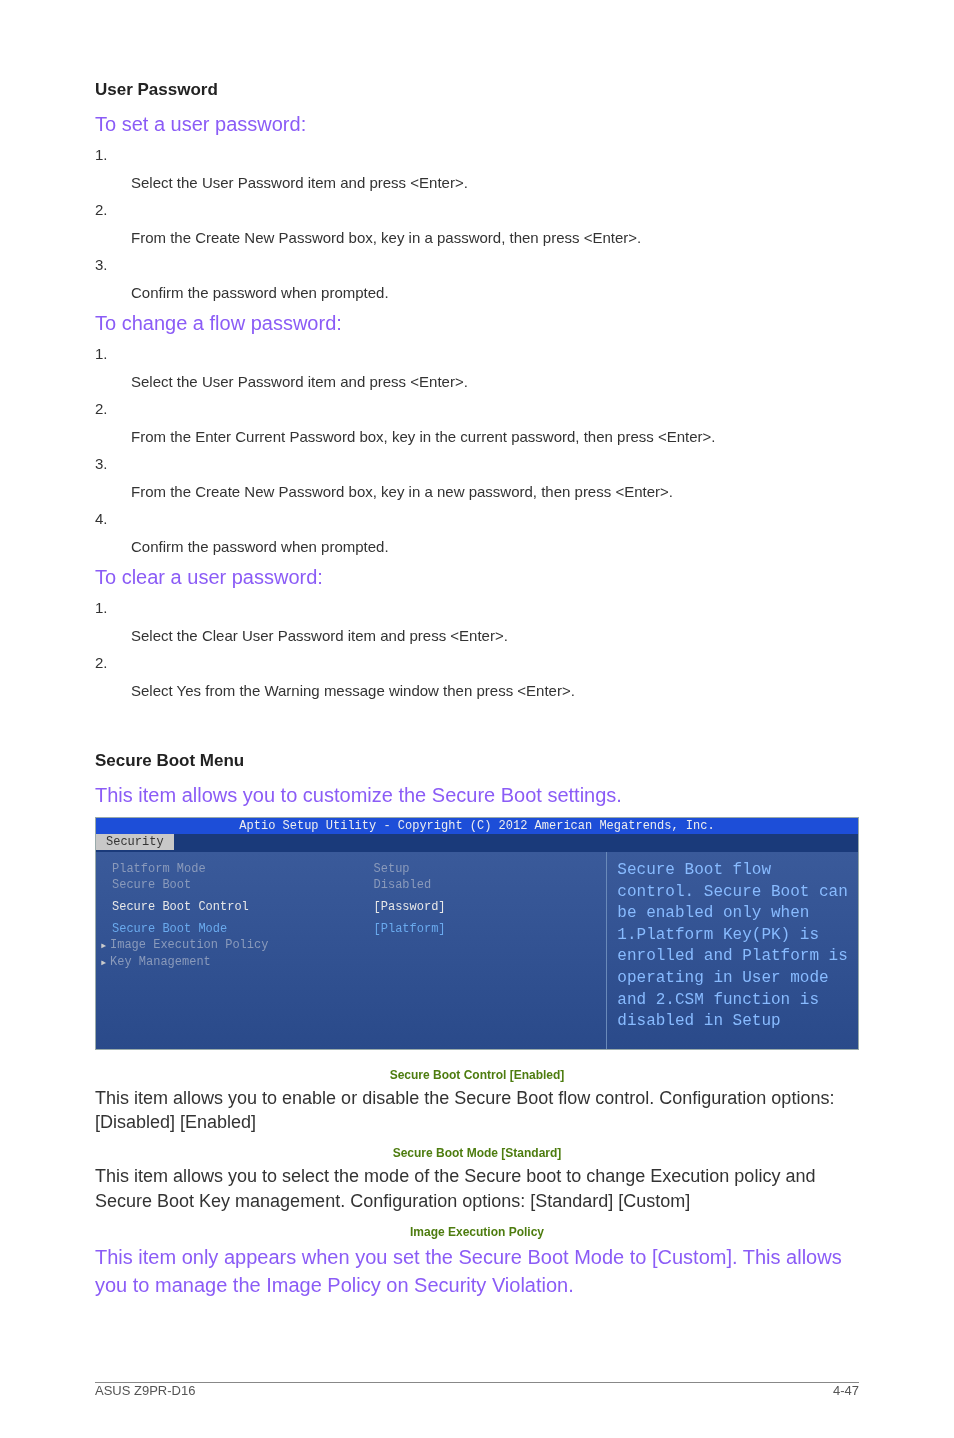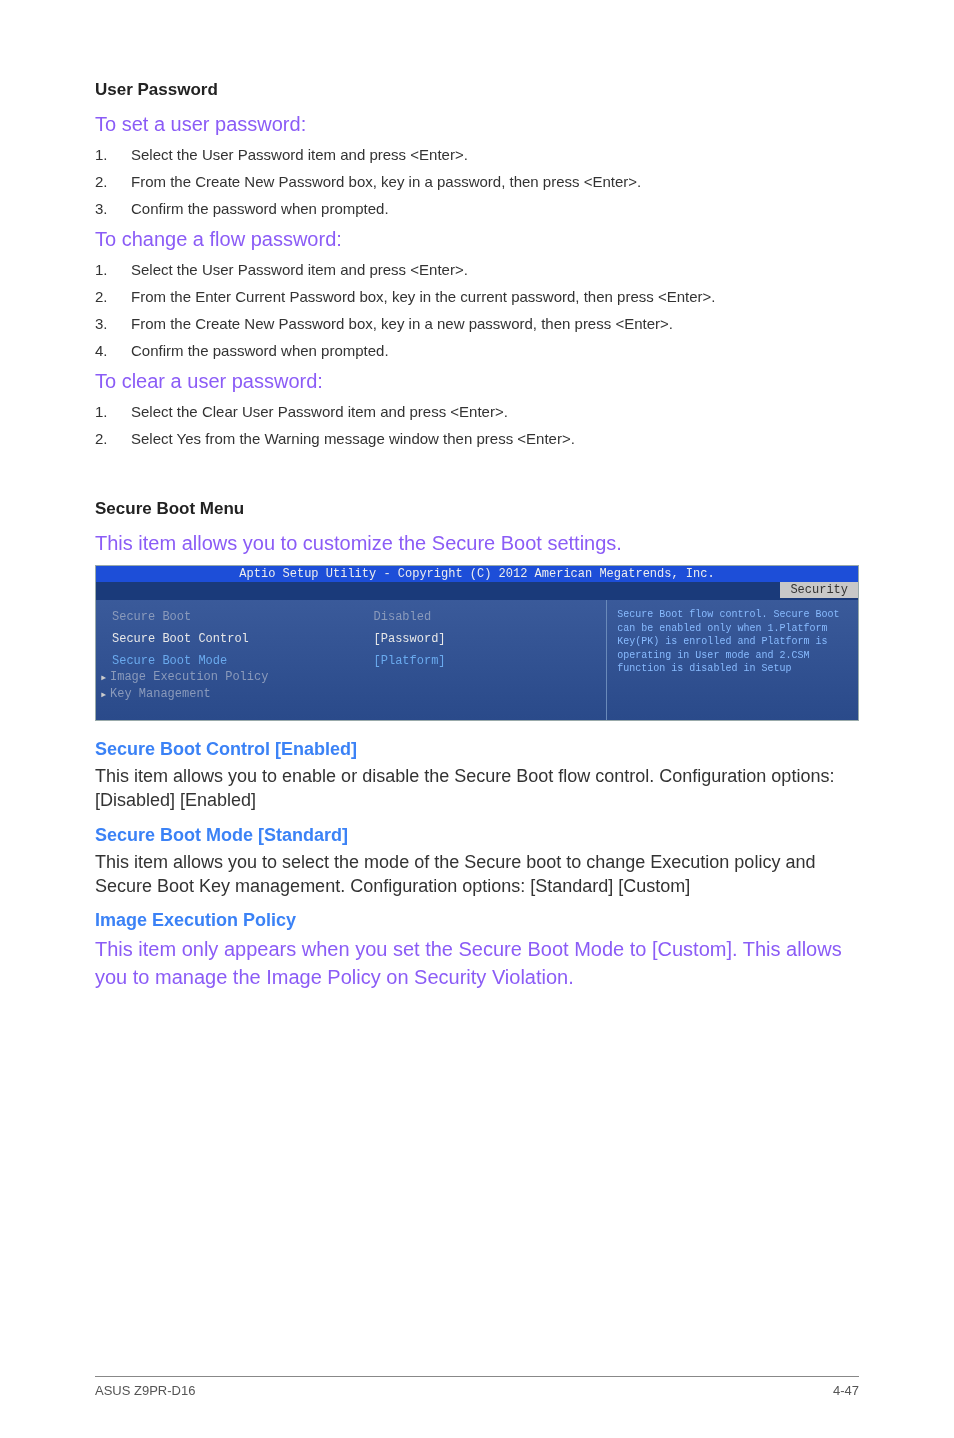--- a/index.html
+++ b/index.html
@@ -33,38 +33,38 @@
       font-size: 15px;
       line-height: 1.4;
       margin-bottom: 6px;
       display: flex;
       color: #333;
     }
     ol li .num {
       width: 36px;
       flex-shrink: 0;
     }
-    ol li .txt { flex: 1; }
+    ol li .txt { flex: 1; margin-top: 28px; }
 
     .bios-box {
       border: 1px solid #9aa;
       margin: 8px 0 18px 0;
       font-family: "Courier New", monospace;
       font-size: 12px;
     }
     .bios-header {
       background: #1d4ed8;
       color: #eee;
       text-align: center;
       padding: 1px 0;
       font-size: 12px;
     }
     .bios-tabrow {
       background: #1a3a7a;
-      text-align: right;
+      text-align: left;
       padding: 0 0 2px 0;
     }
     .bios-tab {
       display: inline-block;
       background: #c8c8c8;
       color: #333;
       padding: 1px 10px;
       font-size: 12px;
     }
     .bios-body {
@@ -74,21 +74,21 @@
     .bios-left {
       flex: 2.1;
       padding: 10px 10px 16px 16px;
       background: linear-gradient(#3a5a9a, #2a4a8a);
     }
     .bios-right {
       flex: 1;
       border-left: 1px solid #6a8aba;
       padding: 8px 10px 16px 10px;
       color: #88bbff;
-      font-size: 10px;
+      font-size: 16px;
       line-height: 1.35;
       background: linear-gradient(#3a5a9a, #2a4a8a);
     }
     .bios-row {
       display: flex;
       margin-bottom: 2px;
     }
     .bios-label { width: 54%; }
     .bios-val { width: 46%; }
     .c-gray { color: #8a9abb; }
@@ -101,34 +101,34 @@
       margin-left: -12px;
     }
 
     .desc {
       font-size: 18px;
       line-height: 1.35;
       margin-bottom: 12px;
       color: #333;
     }
     h3 {
-      font-size: 18px;
+      font-size: 12px;
       font-weight: bold;
-      color: #3b82f6;
+      color: #4d7c0f;
       margin-bottom: 4px;
+      text-align: center;
     }
     .sub-h3 { margin-top: 8px; }
 
     .footer {
       position: absolute;
       bottom: 40px;
       left: 95px;
       right: 95px;
       border-top: 1px solid #888;
-      padding-top: 6px;
       display: flex;
       justify-content: space-between;
       font-size: 13px;
       color: #555;
     }
   </style>
 </head>
 <body>
 
 <h2>User Password</h2>
@@ -185,20 +185,24 @@
 <p>This item allows you to customize the Secure Boot settings.</p>
 
 <div class="bios-box">
   <div class="bios-header">Aptio Setup Utility - Copyright (C) 2012 American Megatrends, Inc.</div>
   <div class="bios-tabrow">
     <span class="bios-tab">Security</span>
   </div>
   <div class="bios-body">
     <div class="bios-left">
       <div class="bios-row c-gray">
+        <span class="bios-label">Platform Mode</span>
+        <span class="bios-val">Setup</span>
+      </div>
+      <div class="bios-row c-gray">
         <span class="bios-label">Secure Boot</span>
         <span class="bios-val">Disabled</span>
       </div>
       <div style="height:6px"></div>
       <div class="bios-row c-white">
         <span class="bios-label">Secure Boot Control</span>
         <span class="bios-val">[Password]</span>
       </div>
       <div style="height:6px"></div>
       <div class="bios-row c-blue">

